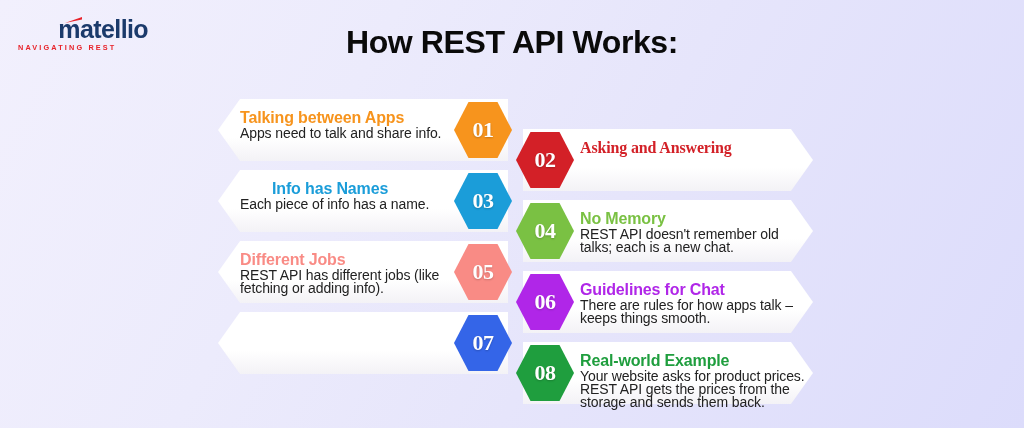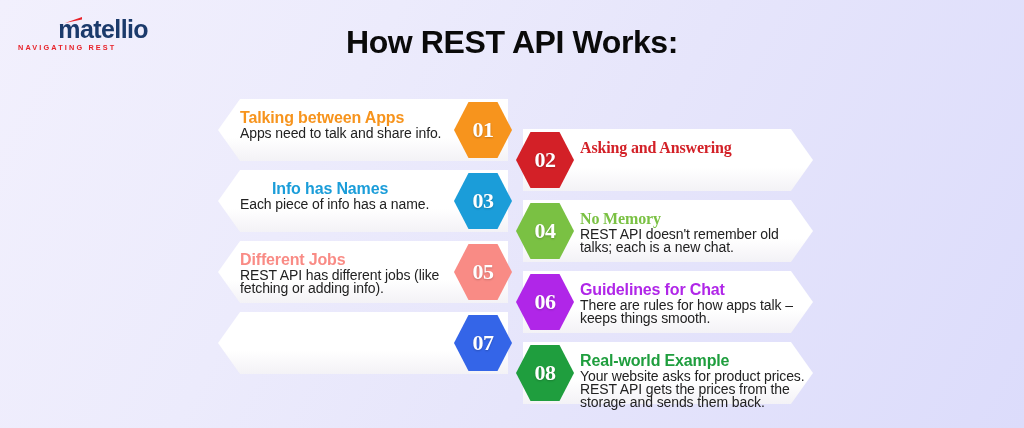--- a/index.html
+++ b/index.html
@@ -197,21 +197,21 @@
           <div class="step-heading" style="color: rgb(27, 157, 217); padding-left: 32px;">Info has Names</div>
           <div class="step-desc">Each piece of info has a name.</div>
         </div>
         <div class="hex" style="background: rgb(27, 157, 217);">
           <span class="hex-num">03</span>
         </div>
       </div>
       <div class="step right" style="top: 200px;">
         <div class="card"></div>
         <div class="card-text">
-          <div class="step-heading" style="color: rgb(122, 193, 67); font-family: Liberation Serif, serif;">No Memory</div>
+          <div class="step-heading" style="color: rgb(122, 193, 67);">No Memory</div>
           <div class="step-desc">REST API doesn't remember old talks; each is a new chat.</div>
         </div>
         <div class="hex" style="background: rgb(122, 193, 67);">
           <span class="hex-num">04</span>
         </div>
       </div>
       <div class="step left" style="top: 241px;">
         <div class="card"></div>
         <div class="card-text">
           <div class="step-heading" style="color: rgb(249, 139, 133);">Different Jobs</div>

